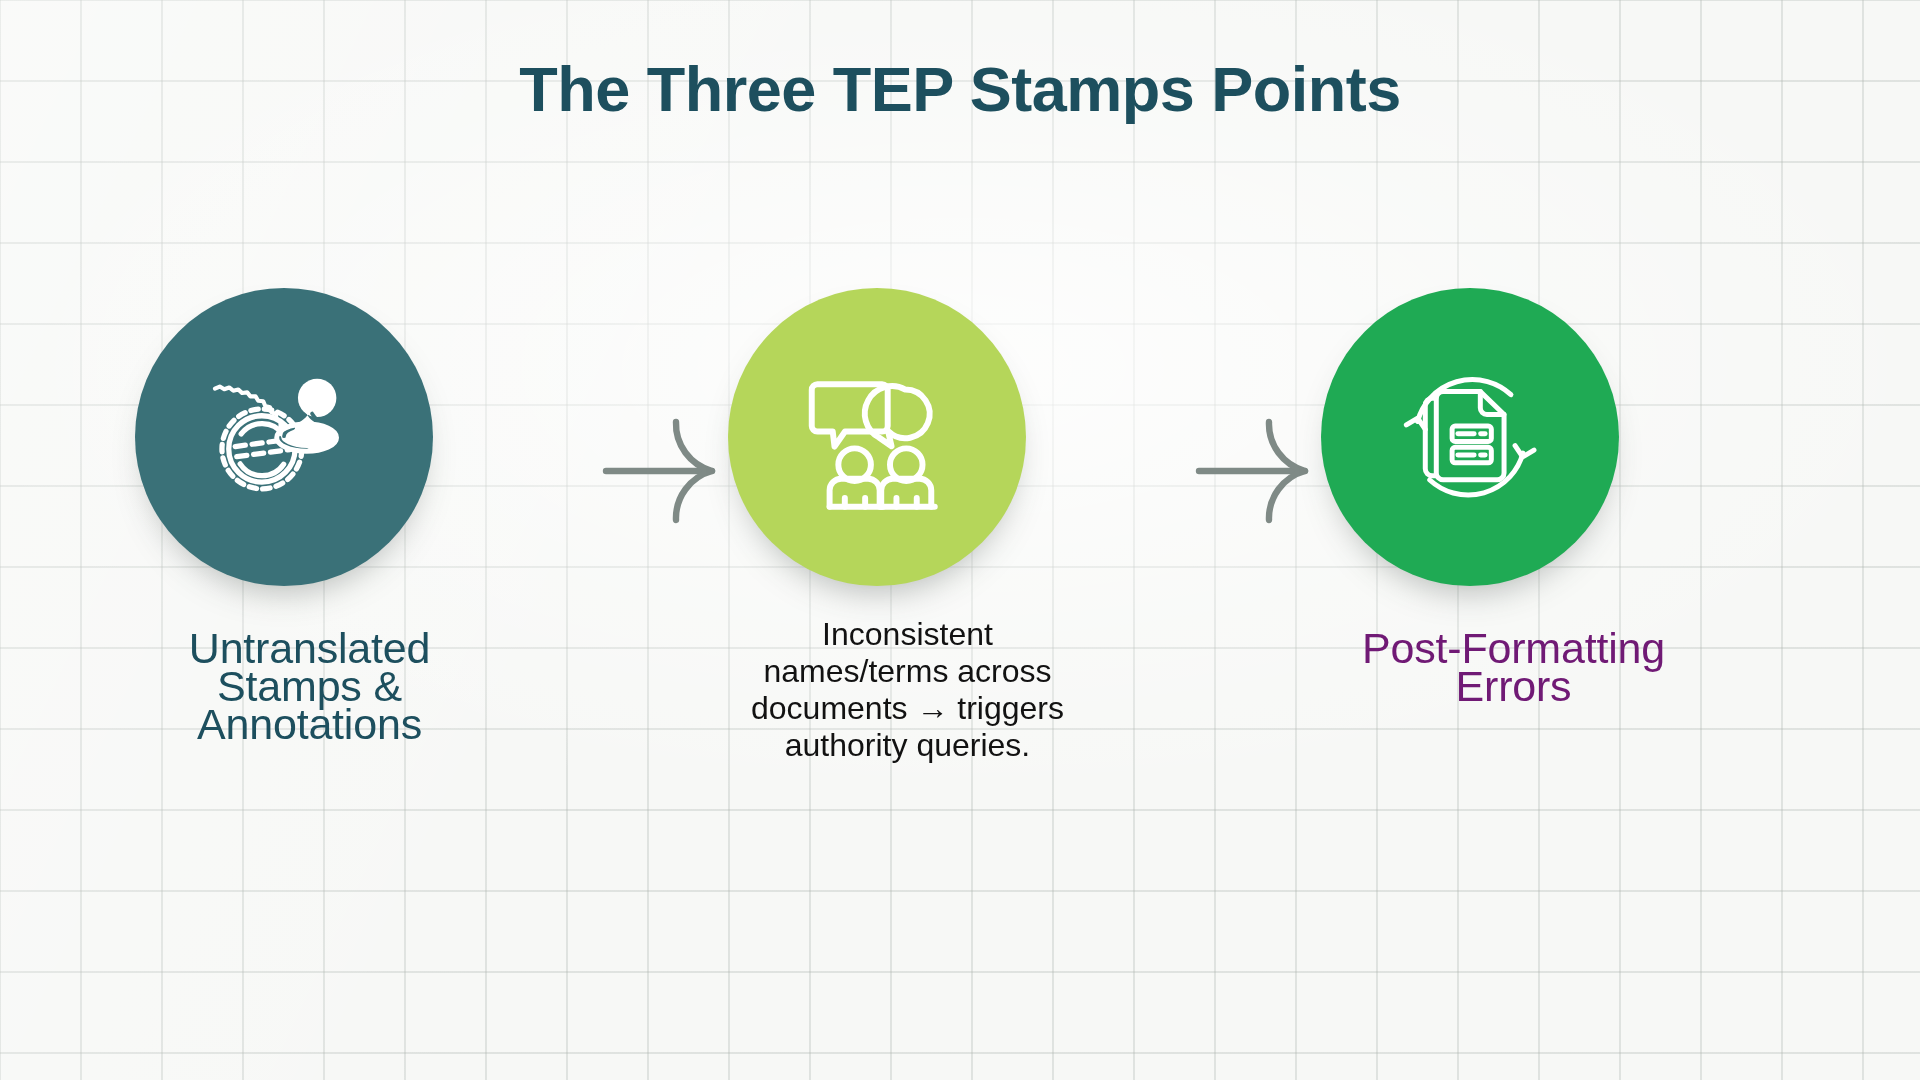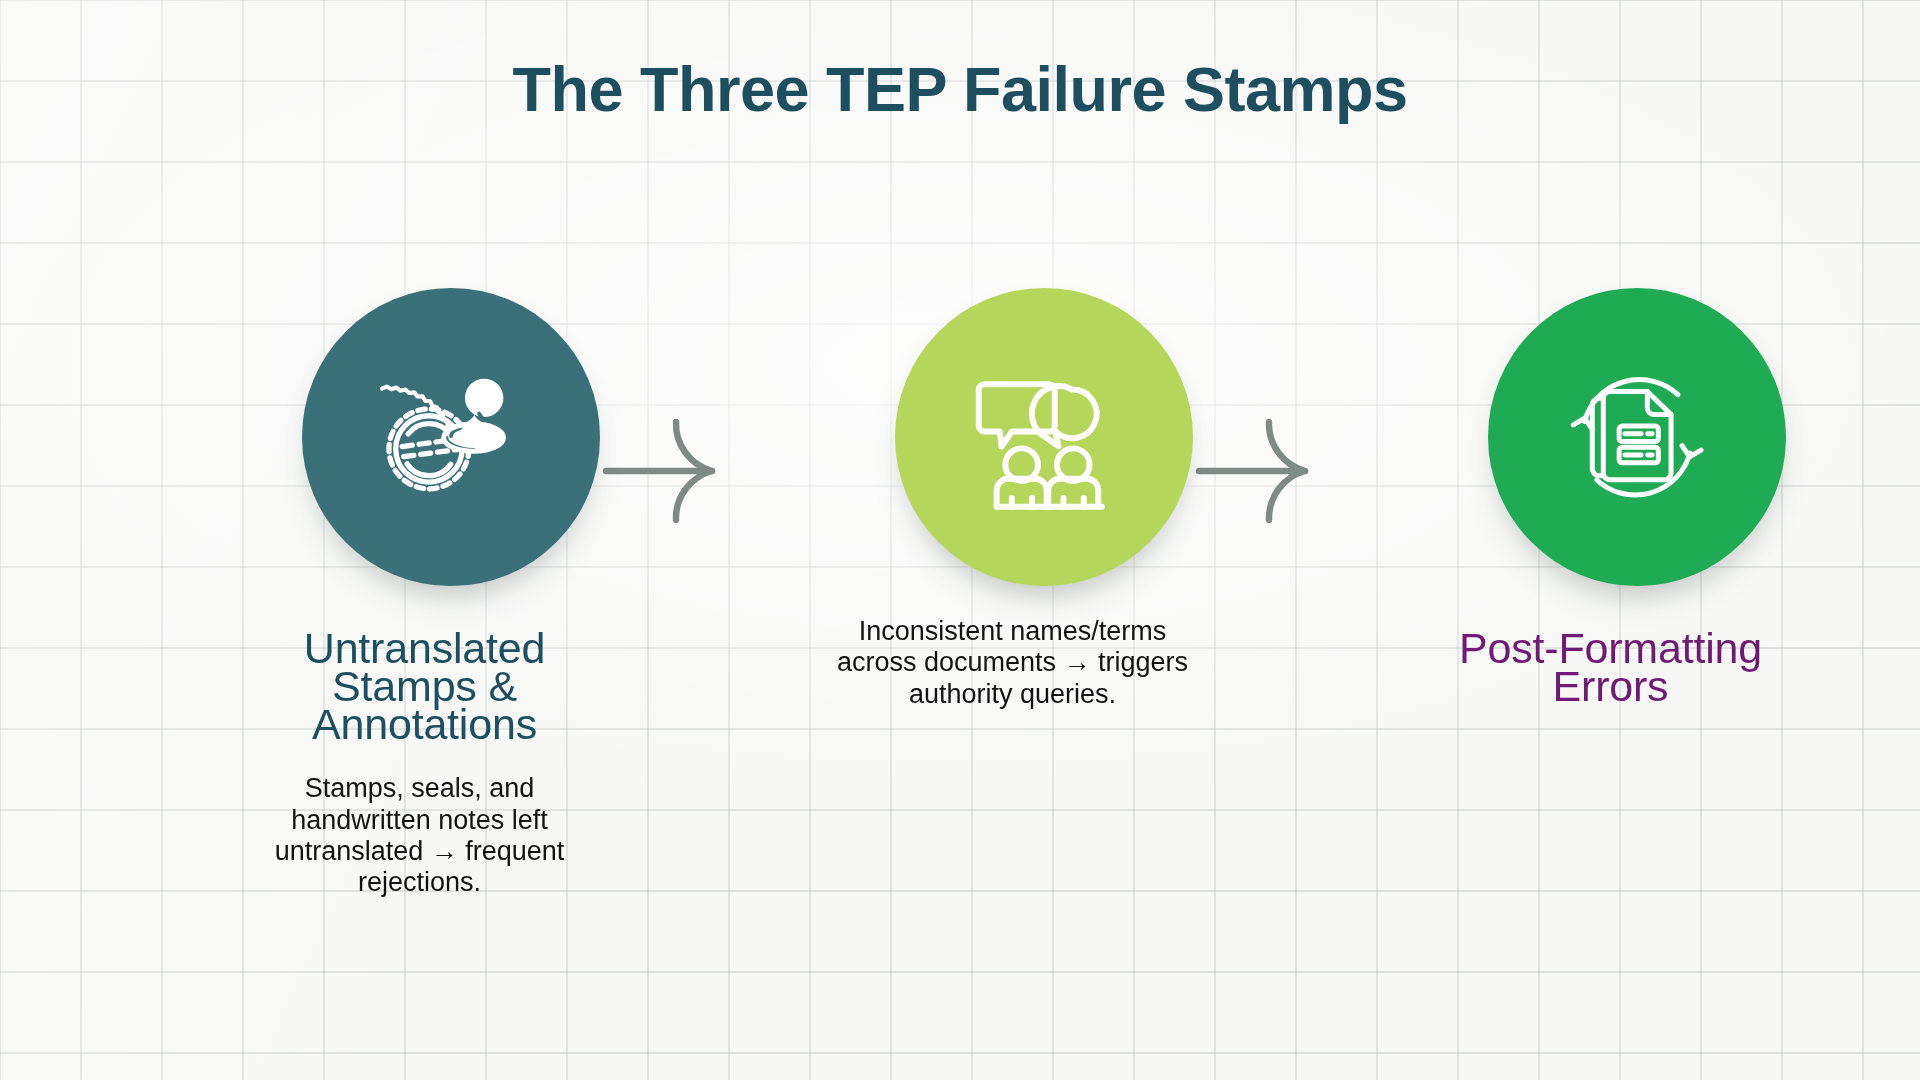--- a/index.html
+++ b/index.html
@@ -64,21 +64,21 @@
     width:100%;
     display:flex;
     justify-content:center;
     align-items:flex-start;
   }
 
   .column {
     width:465px;
     display:flex;
     flex-direction:column;
-    align-items:flex-end;
+    align-items:flex-start;
   }
 
   
   .circle-badge {
     width:298px;
     height:298px;
     border-radius:50%;
     display:flex;
     align-items:center;
     justify-content:center;
@@ -93,21 +93,21 @@
     margin-top:44px;
     font-size:43px;
     line-height:0.88;
     color:#1d4f5e;
     text-align:center;
     letter-spacing:-0.2px;
     width:350px;
   }
   .card-body {
     margin-top:30px;
-    font-size:27px;
+    font-size:32px;
     line-height:1.16;
     color:#121212;
     text-align:center;
     width:360px;
   }
 
   
   .flow-arrow {
     flex:0 0 auto;
     width:128px;
@@ -118,21 +118,21 @@
   }
 </style>
 </head>
 <body>
 
 <div id="grid-bg"></div>
 <div id="grid-sheen"></div>
 
 <div id="page">
 
-  <div id="page-title" style="color: rgb(29, 79, 94);">The Three TEP Failure Stamps</div>
+  <div id="page-title" style="color: rgb(29, 79, 94);">The Three TEP Stamps Points</div>
 
   <div id="columns">
 
     <div class="column">
       <div class="circle-badge" id="badge-1" style="background-color: rgb(58, 113, 120);">
         <span>
           <svg width="170" height="170" viewBox="0 0 100 100" fill="none" stroke="#ffffff" stroke-width="3.1" stroke-linecap="round" stroke-linejoin="round">
 
             <path d="M30 31.5 l3.6 -1.6 l3.4 2.0 l3.7 -1.3 l3.1 2.4 l3.8 -0.9 l2.8 2.7 l3.9 -0.5 l2.4 3.0 l3.9 0 l2.0 3.3 l3.8 0.4 l1.5 3.6
                      l3.6 0.9 l1.0 3.8 l3.4 1.3 l0.5 3.9 l3.0 1.7 l0 4.0 l2.6 2.1 l-0.5 3.9 l2.1 2.4 l-1.0 3.8" transform="translate(-14,-3) scale(0.78)"></path>
@@ -160,21 +160,20 @@
               <path d="M50.0 49.5 c0 -2.0 2.2 -3.6 5.4 -4.8"></path>
               <path d="M63.4 57.6 c-9.0 -0.3 -16.1 -3.6 -16.1 -7.3"></path>
               <path d="M66.5 36.2 c2.2 4.0 5.6 6.0 10.0 7.5"></path>
             </g>
 
             <ellipse cx="63.3" cy="50.4" rx="17.6" ry="8.0" stroke="#ffffff" stroke-width="2.9" fill="none"></ellipse>
           </svg>
         </span>
       </div>
       <div class="card-heading" style="color: rgb(29, 79, 94);">Untranslated Stamps &amp; Annotations</div>
-      <div class="card-body" style="color: rgb(18, 18, 18);">Stamps, seals, and handwritten notes left untranslated → frequent rejections.</div>
     </div>
 
     <div class="flow-arrow">
       <span>
         <svg width="124" height="110" viewBox="0 0 124 110" fill="none" stroke="#7f8a86" stroke-width="6.4" stroke-linecap="round">
           <path d="M4 55 H108"></path>
           <path d="M74 6 A49 49 0 0 0 110 55"></path>
           <path d="M74 104 A49 49 0 0 1 110 55"></path>
         </svg>
       </span>

